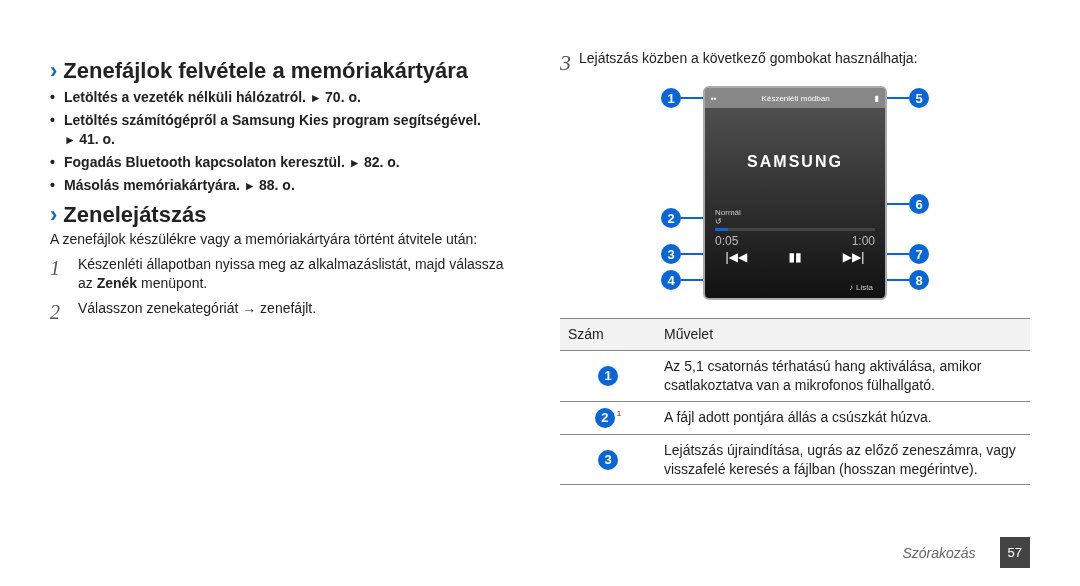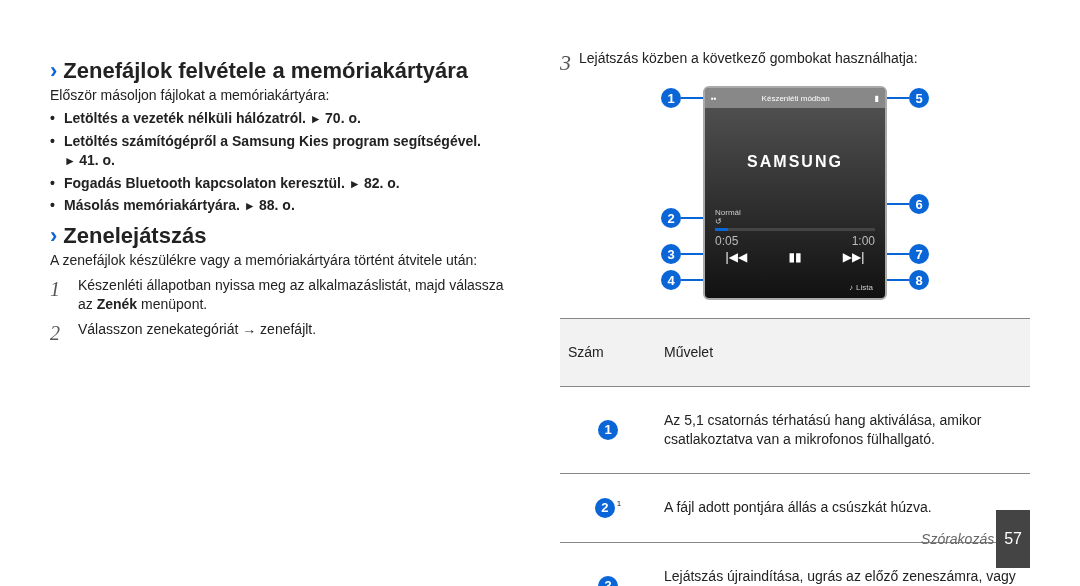--- a/index.html
+++ b/index.html
@@ -223,21 +223,21 @@
 
   
   table {
     border-collapse: collapse;
     width: 100%;
     margin-top: 4px;
   }
   th, td {
     border-top: 1px solid #888;
     border-bottom: 1px solid #888;
-    padding: 24px 8px;
+    padding: 6px 8px;
     text-align: left;
     vertical-align: middle;
     font-size: 14px;
     line-height: 1.35;
   }
   th {
     background: #f2f2f2;
     font-weight: normal;
   }
   td.num-cell {
@@ -257,44 +257,43 @@
     font-size: 13px;
   }
   .foot1 { font-size: 8px; vertical-align: super; margin-left: 2px; }
 
   .footer {
     position: absolute;
     bottom: 18px;
     right: 50px;
     display: flex;
     align-items: center;
-    gap: 2px;
+    gap: 24px;
     font-style: italic;
     color: #666;
     font-size: 14px;
   }
   .page-num {
     background: #444;
     color: #fff;
     font-style: normal;
-    padding: 20px 8px;
-    font-size: 16px;
+    padding: 8px 8px;
+    font-size: 13px;
   }
 </style>
 </head>
 <body>
 
 <div class="page">
 
   <div class="col">
     <h2>
       <span class="chev">›</span>
       <span>Zenefájlok felvétele a memóriakártyára</span>
     </h2>
-    <p>Először másoljon fájlokat a memóriakártyára:</p>
     <ul>
       <li>
         <span>Letöltés a vezeték nélküli hálózatról.</span>
         <span class="ref-tri"> ► </span>
         <span>70. o.</span>
       </li>
       <li>
         <span>Letöltés számítógépről a Samsung Kies program segítségével.</span><br>
         <span class="ref-tri">► </span>
         <span>41. o.</span>

